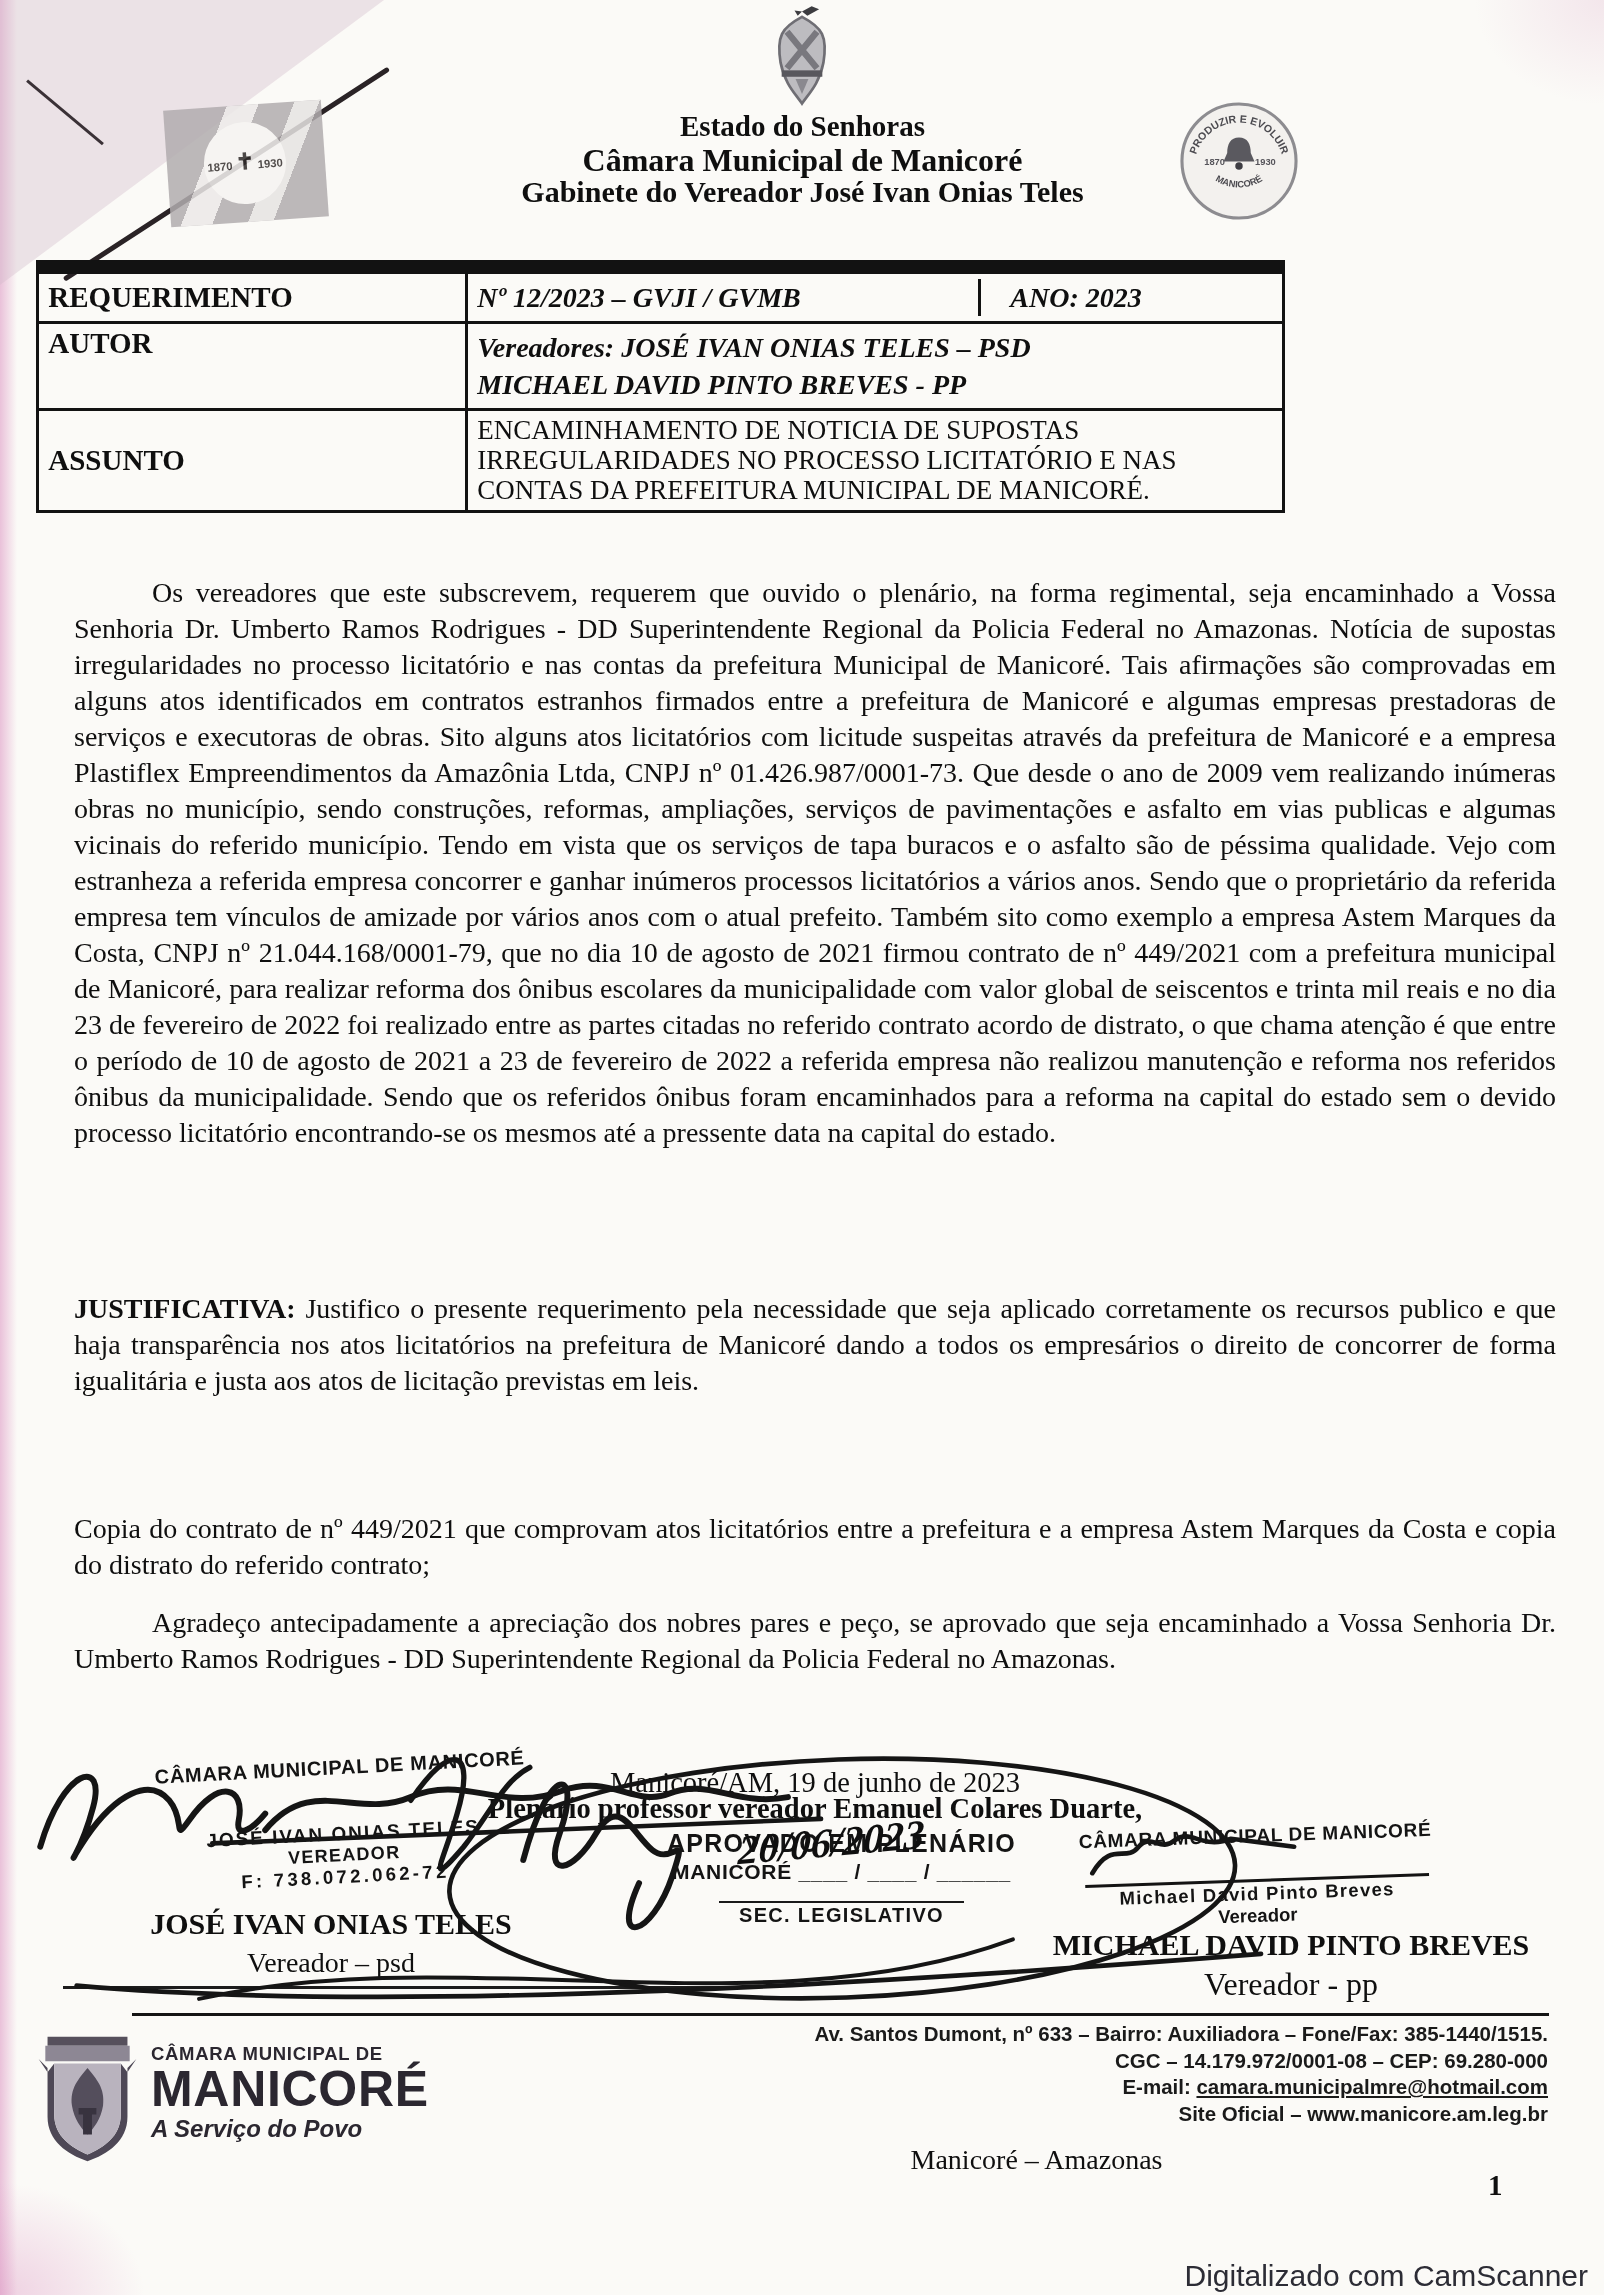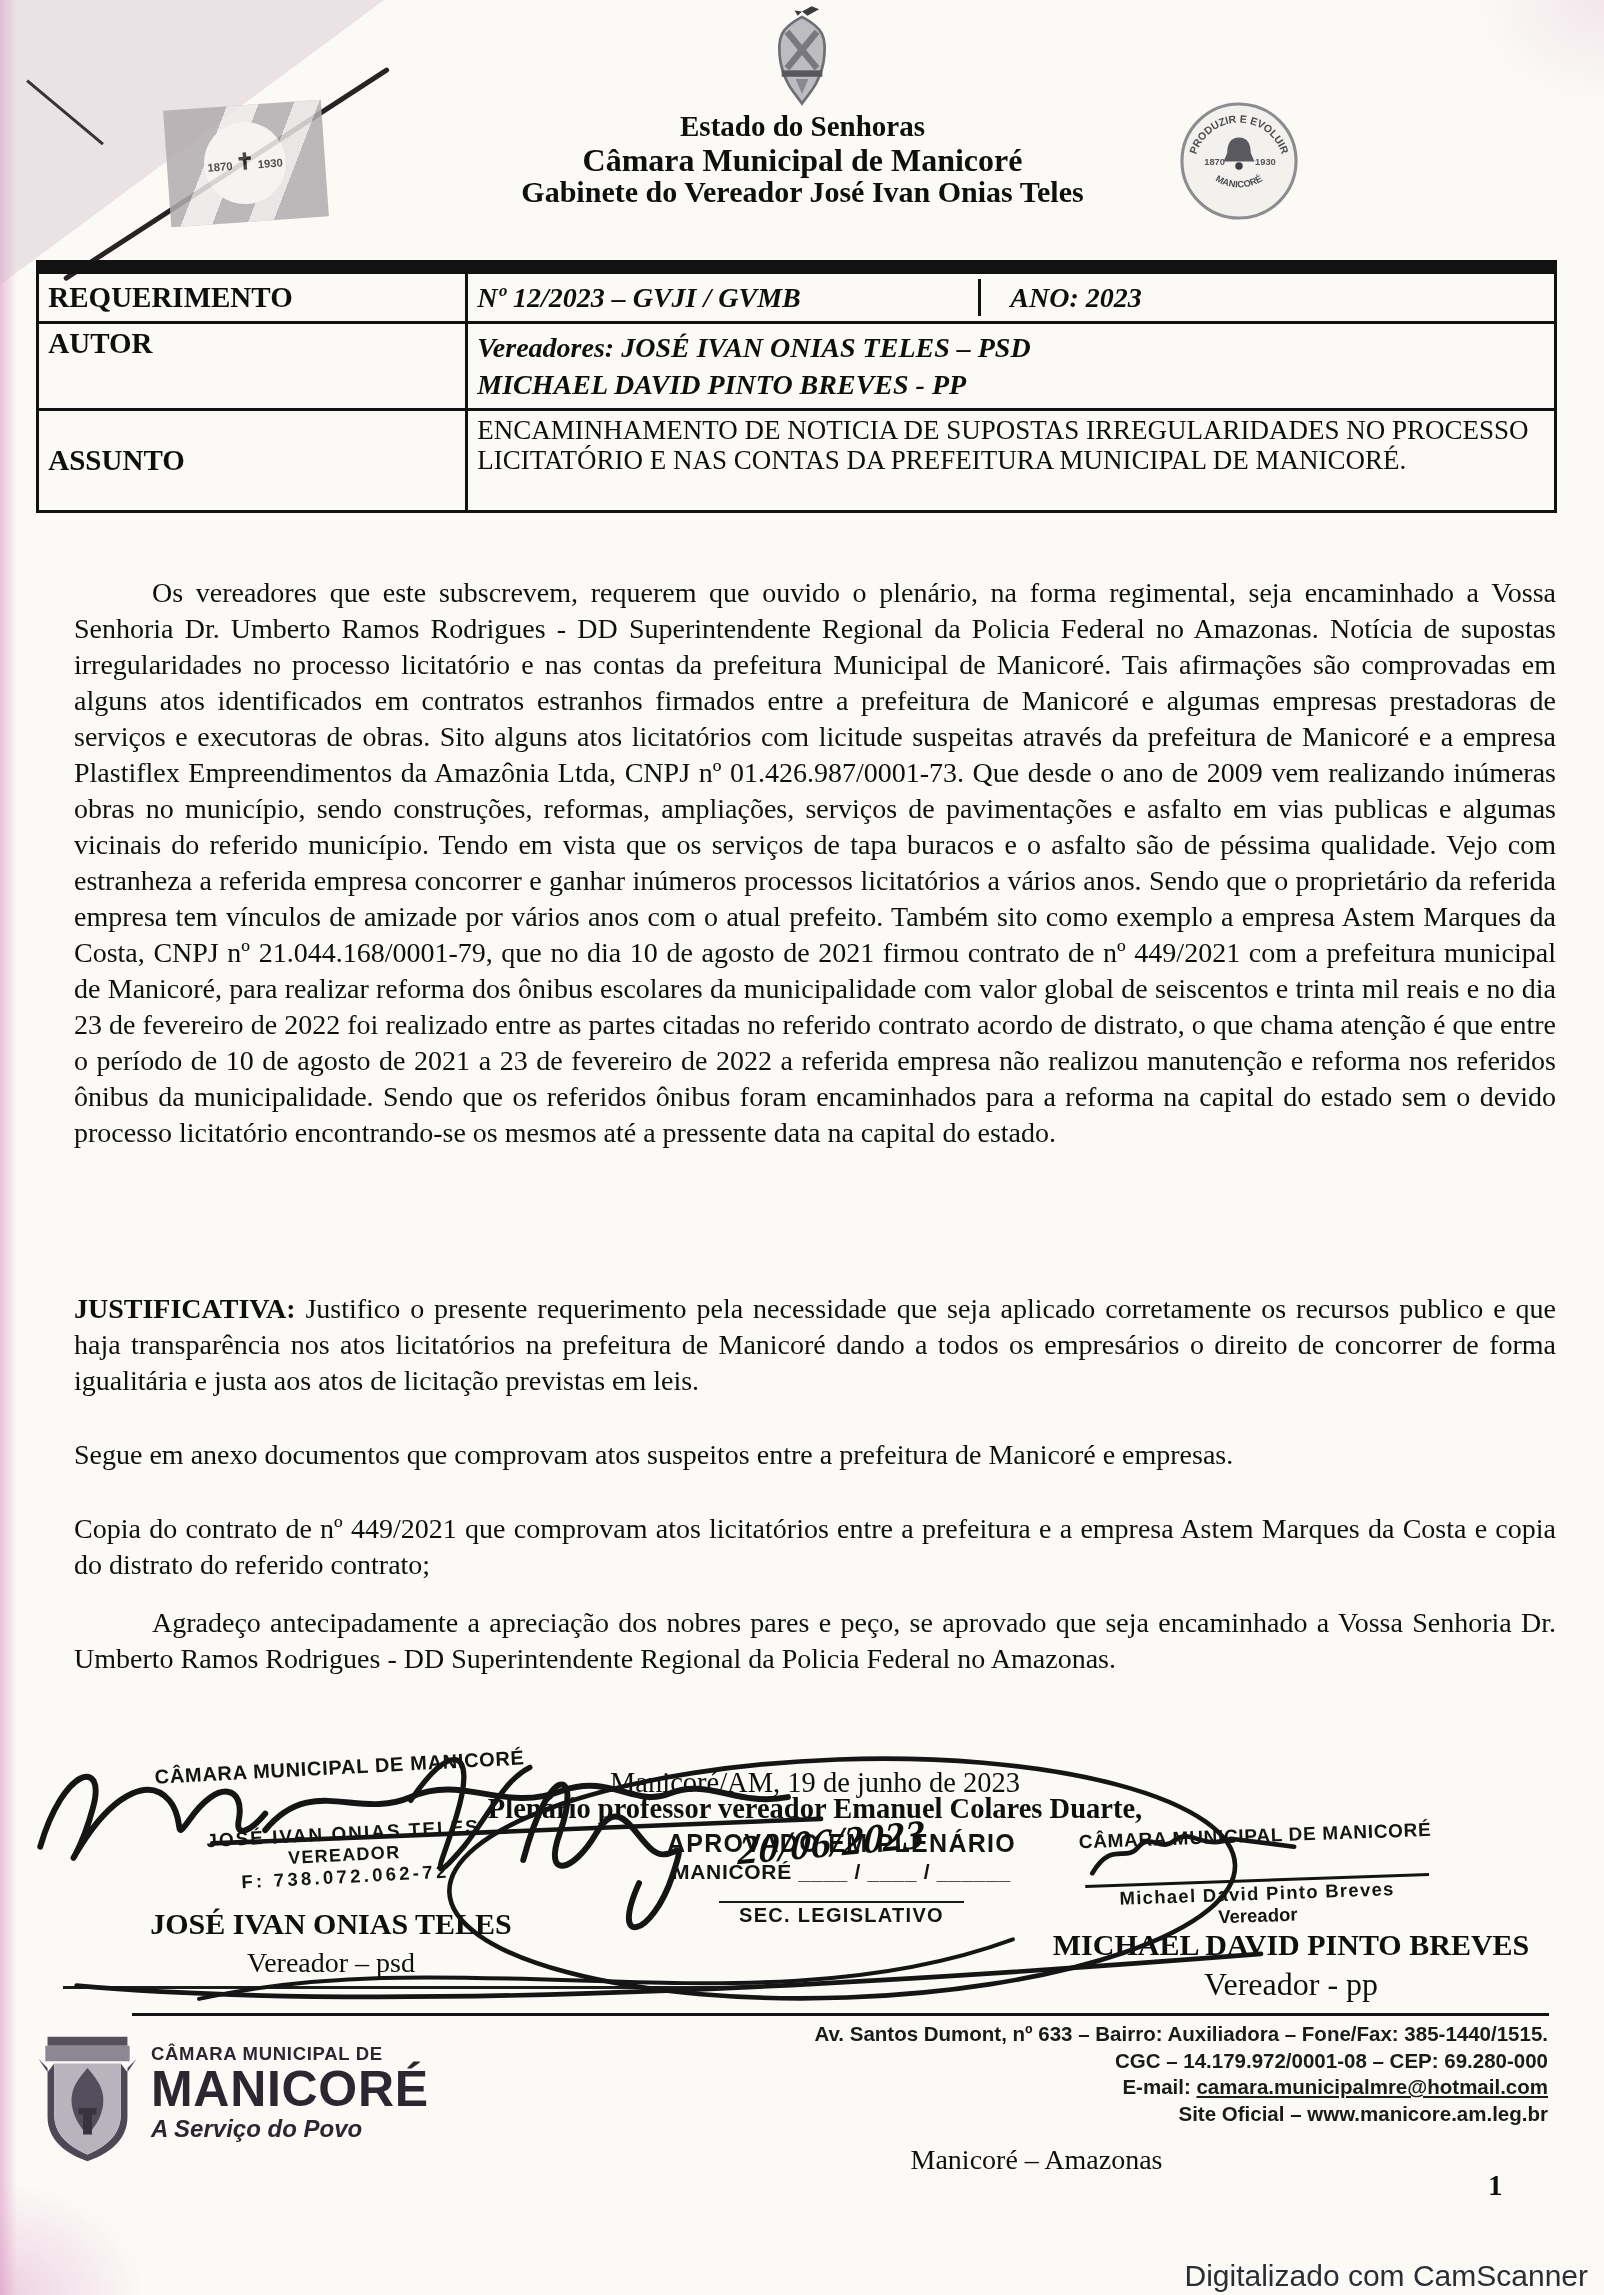--- a/index.html
+++ b/index.html
@@ -35,21 +35,21 @@
       linear-gradient(115deg, rgba(255,255,255,0) 0 62%, #e7e4e3 62% 74%, rgba(255,255,255,0) 74%),
       #b2adaf;}
   .flag-circle{position:absolute;left:37px;top:17px;width:82px;height:82px;border-radius:50%;
     background:#f6f4f2;display:flex;align-items:center;justify-content:center;}
   .flag-circle .inner{font-family:"Liberation Sans",sans-serif;font-size:11.3px;font-weight:bold;color:#35302f;
     text-align:center;line-height:13.2px;}
   .flag-cross{font-size:22.5px;line-height:17px;color:#2e2a29;}
   .seal{position:absolute;left:1177px;top:99px;width:124px;height:124px;z-index:2;}
 
   
-  .doc-table{position:absolute;left:36px;top:260px;width:1521px;z-index:2;
+  .doc-table{position:absolute;left:36px;top:260px;width:1249px;z-index:2;
     border-left:3.3px solid #121212;border-right:3.3px solid #121212;border-bottom:3.3px solid #121212;
     border-top:14.6px solid #121212;box-sizing:border-box;}
   .trow{display:flex;border-bottom:3.3px solid #121212;box-sizing:border-box;}
   .trow:last-child{border-bottom:none;}
   .tcell{box-sizing:border-box;padding:2.6px 9.3px;}
   .tlabel{width:429px;border-right:3.3px solid #121212;font-weight:bold;font-size:29px;}
   .r1{height:50px;align-items:center;}
   .r1 .tlabel{display:flex;align-items:center;height:100%;}
   .r1-val{width:513px;border-right:3.3px solid #121212;font-weight:bold;font-style:italic;font-size:28px;
     display:flex;align-items:center;}
@@ -186,21 +186,20 @@
       <div class="tcell tlabel">ASSUNTO</div>
       <div class="tcell r3-val">ENCAMINHAMENTO DE NOTICIA DE SUPOSTAS IRREGULARIDADES NO PROCESSO LICITATÓRIO E NAS CONTAS DA PREFEITURA MUNICIPAL DE MANICORÉ.</div>
     </div>
   </div>
 
 
   <div class="para p-main">Os vereadores que este subscrevem, requerem que ouvido o plenário, na forma regimental, seja encaminhado a Vossa Senhoria Dr. Umberto Ramos Rodrigues - DD Superintendente Regional da Policia Federal no Amazonas. Notícia de supostas irregularidades no processo licitatório e nas contas da prefeitura Municipal de Manicoré. Tais afirmações são comprovadas em alguns atos identificados em contratos estranhos firmados entre a prefeitura de Manicoré e algumas empresas prestadoras de serviços e executoras de obras. Sito alguns atos licitatórios com licitude suspeitas através da prefeitura de Manicoré e a empresa Plastiflex Empreendimentos da Amazônia Ltda, CNPJ nº 01.426.987/0001-73. Que desde o ano de 2009 vem realizando inúmeras obras no município, sendo construções, reformas, ampliações, serviços de pavimentações e asfalto em vias publicas e algumas vicinais do referido município. Tendo em vista que os serviços de tapa buracos e o asfalto são de péssima qualidade. Vejo com estranheza a referida empresa concorrer e ganhar inúmeros processos licitatórios a vários anos. Sendo que o proprietário da referida empresa tem vínculos de amizade por vários anos com o atual prefeito. Também sito como exemplo a empresa Astem Marques da Costa, CNPJ nº 21.044.168/0001-79, que no dia 10 de agosto de 2021 firmou contrato de nº 449/2021 com a prefeitura municipal de Manicoré, para realizar reforma dos ônibus escolares da municipalidade com valor global de seiscentos e trinta mil reais e no dia 23 de fevereiro de 2022 foi realizado entre as partes citadas no referido contrato acordo de distrato, o que chama atenção é que entre o período de 10 de agosto de 2021 a 23 de fevereiro de 2022 a referida empresa não realizou manutenção e reforma nos referidos ônibus da municipalidade. Sendo que os referidos ônibus foram encaminhados para a reforma na capital do estado sem o devido processo licitatório encontrando-se os mesmos até a pressente data na capital do estado.</div>
 
   <div class="para p-just"><span class="jlabel">JUSTIFICATIVA:</span><span> Justifico o presente requerimento pela necessidade que seja aplicado corretamente os recursos publico e que haja transparência nos atos licitatórios na prefeitura de Manicoré dando a todos os empresários o direito de concorrer de forma igualitária e justa aos atos de licitação previstas em leis.</span></div>
 
-  <div class="para p-annex">Segue em anexo documentos que comprovam atos suspeitos entre a prefeitura de Manicoré e empresas.</div>
   <div class="para p-copy">Copia do contrato de nº 449/2021 que comprovam atos licitatórios entre a prefeitura e a empresa Astem Marques da Costa e copia do distrato do referido contrato;</div>
   <div class="para p-close">Agradeço antecipadamente a apreciação dos nobres pares e peço, se aprovado que seja encaminhado a Vossa Senhoria Dr. Umberto Ramos Rodrigues - DD Superintendente Regional da Policia Federal no Amazonas.</div>
 
   <div class="para p-plenary">Plenário professor vereador Emanuel Colares Duarte,</div>
   <div class="para p-date">Manicoré/AM, 19 de junho de 2023</div>
 
   <div class="stamp stamp-left">
     <div class="s1">CÂMARA MUNICIPAL DE MANICORÉ</div>
     <div class="s2">JOSÉ IVAN ONIAS TELES</div>
     <div class="s3">VEREADOR</div>

